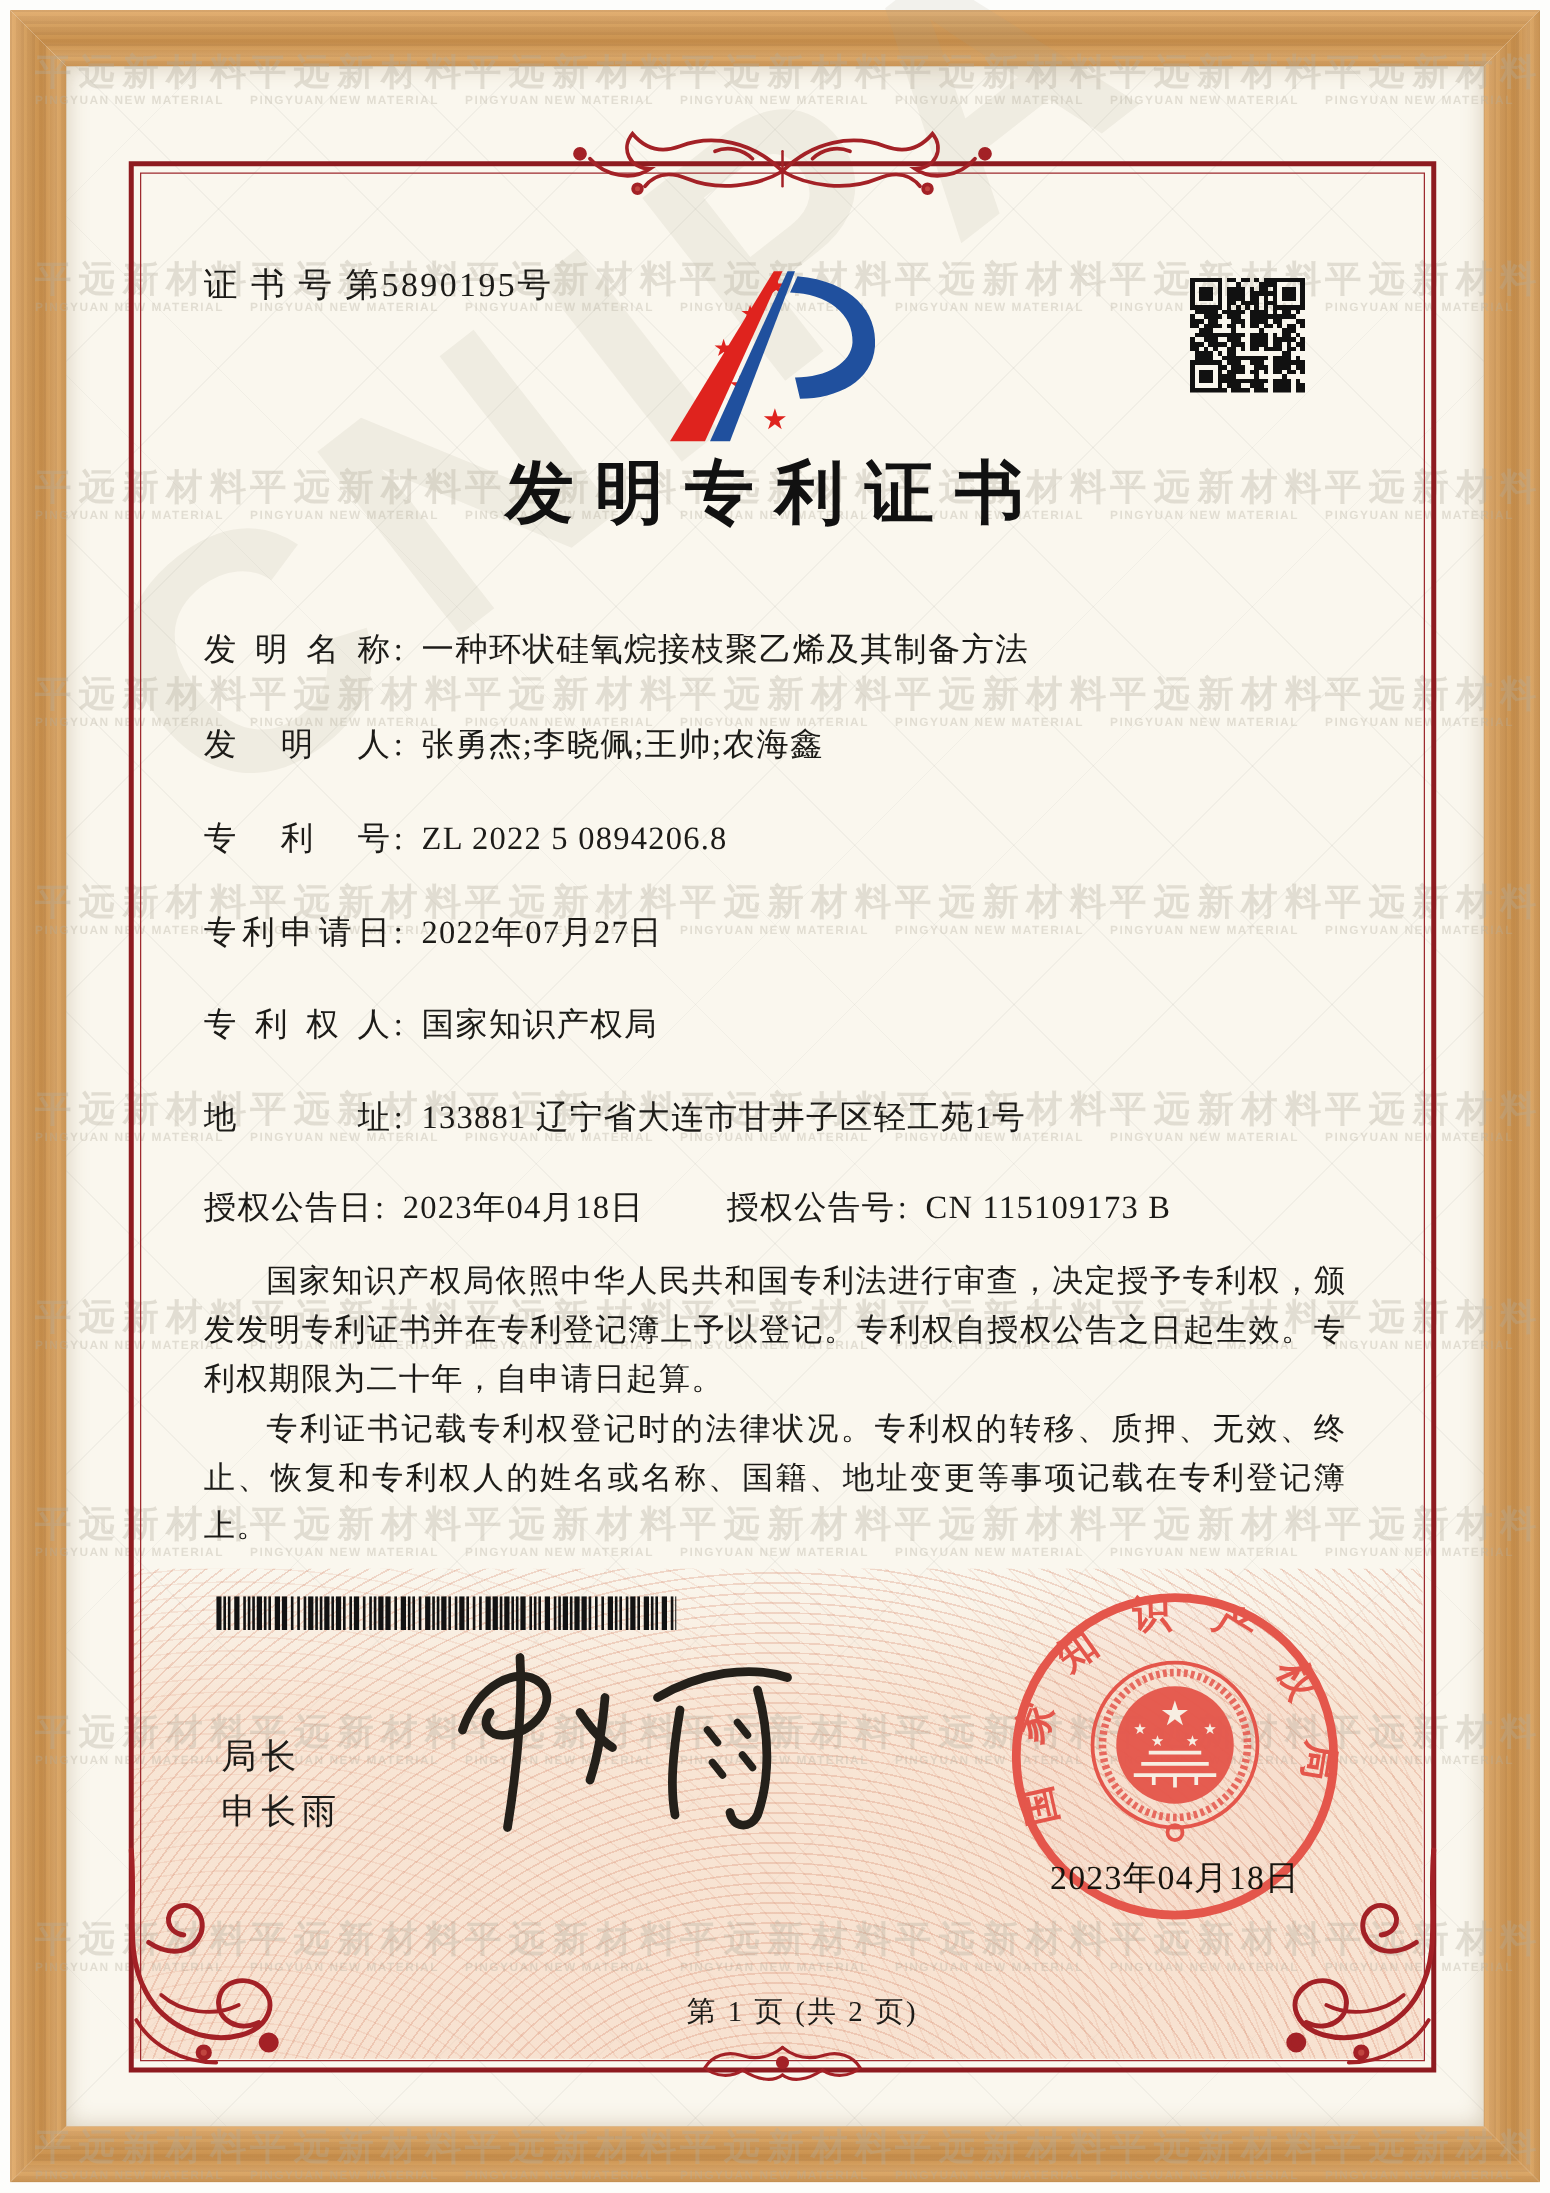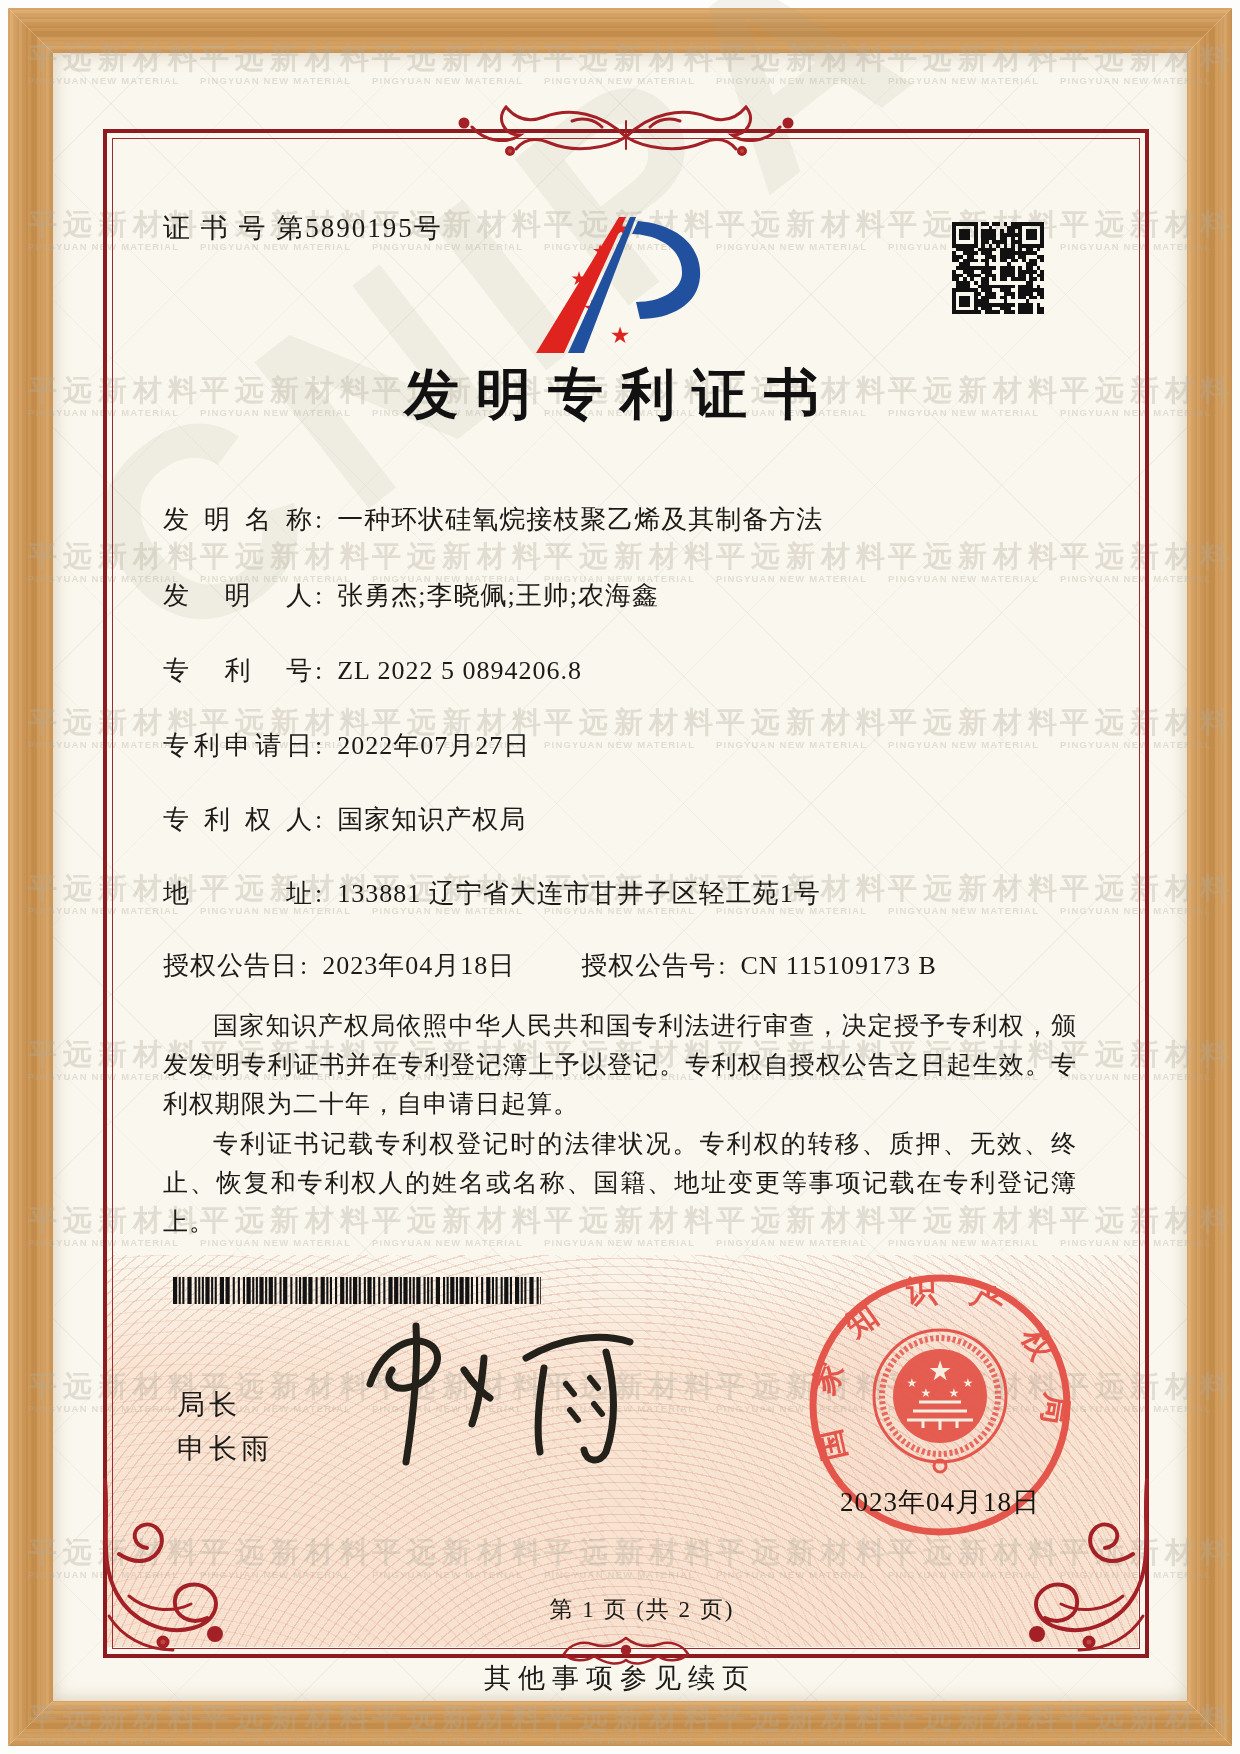--- a/index.html
+++ b/index.html
@@ -1012,15 +1012,14 @@
       <g stroke="#f7eee2" stroke-width="3" fill="none">
         <path d="M116,134 h42 M110,143 h54 M104,152 h66"></path>
         <path d="M120,152 v8 M137,152 v10 M154,152 v8"></path>
       </g>
       <circle cx="137" cy="198" r="6" stroke="#e4564b" stroke-width="3" fill="none"></circle>
     </g>
     <text x="137" y="243" font-size="27" fill="#17150f" text-anchor="middle" letter-spacing="1" font-family="Liberation Serif, DejaVu Serif, serif">2023年04月18日</text>
   </svg>
 
   <div class="c page-num">第 1 页 (共 2 页)</div>
-  <div class="c cont-note">其他事项参见续页</div>
 
 </div>
 
 </body></html>

